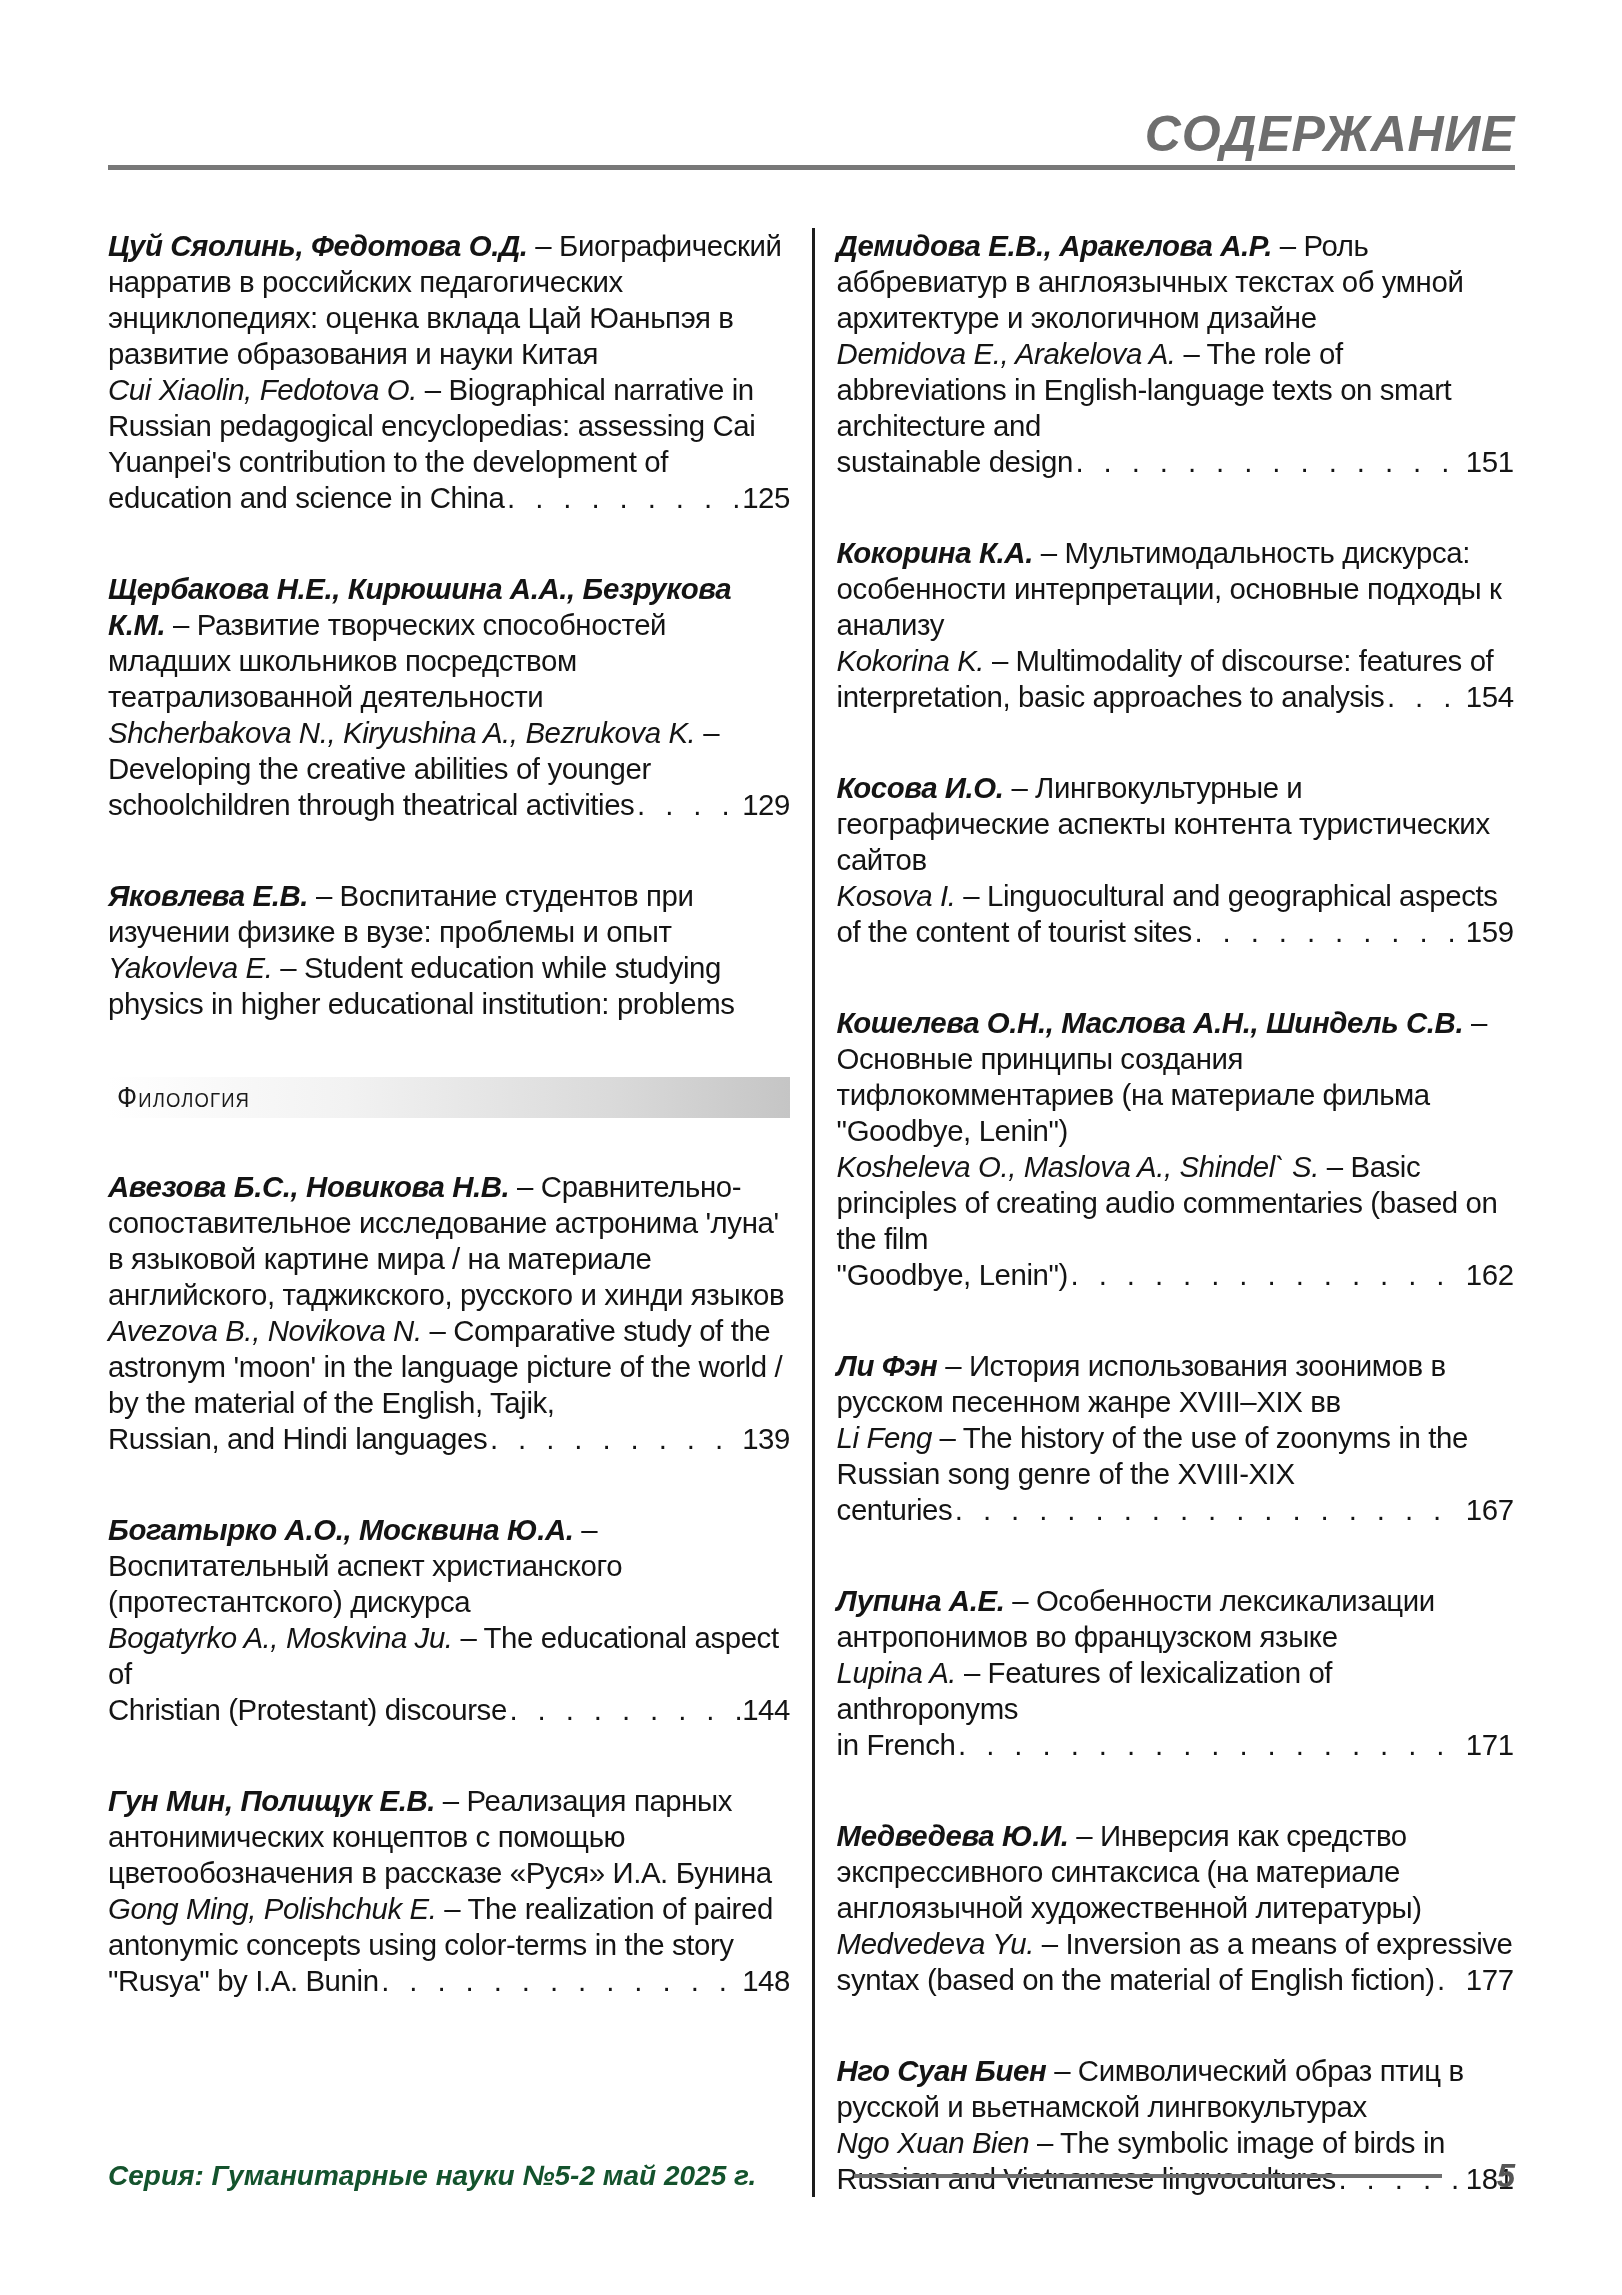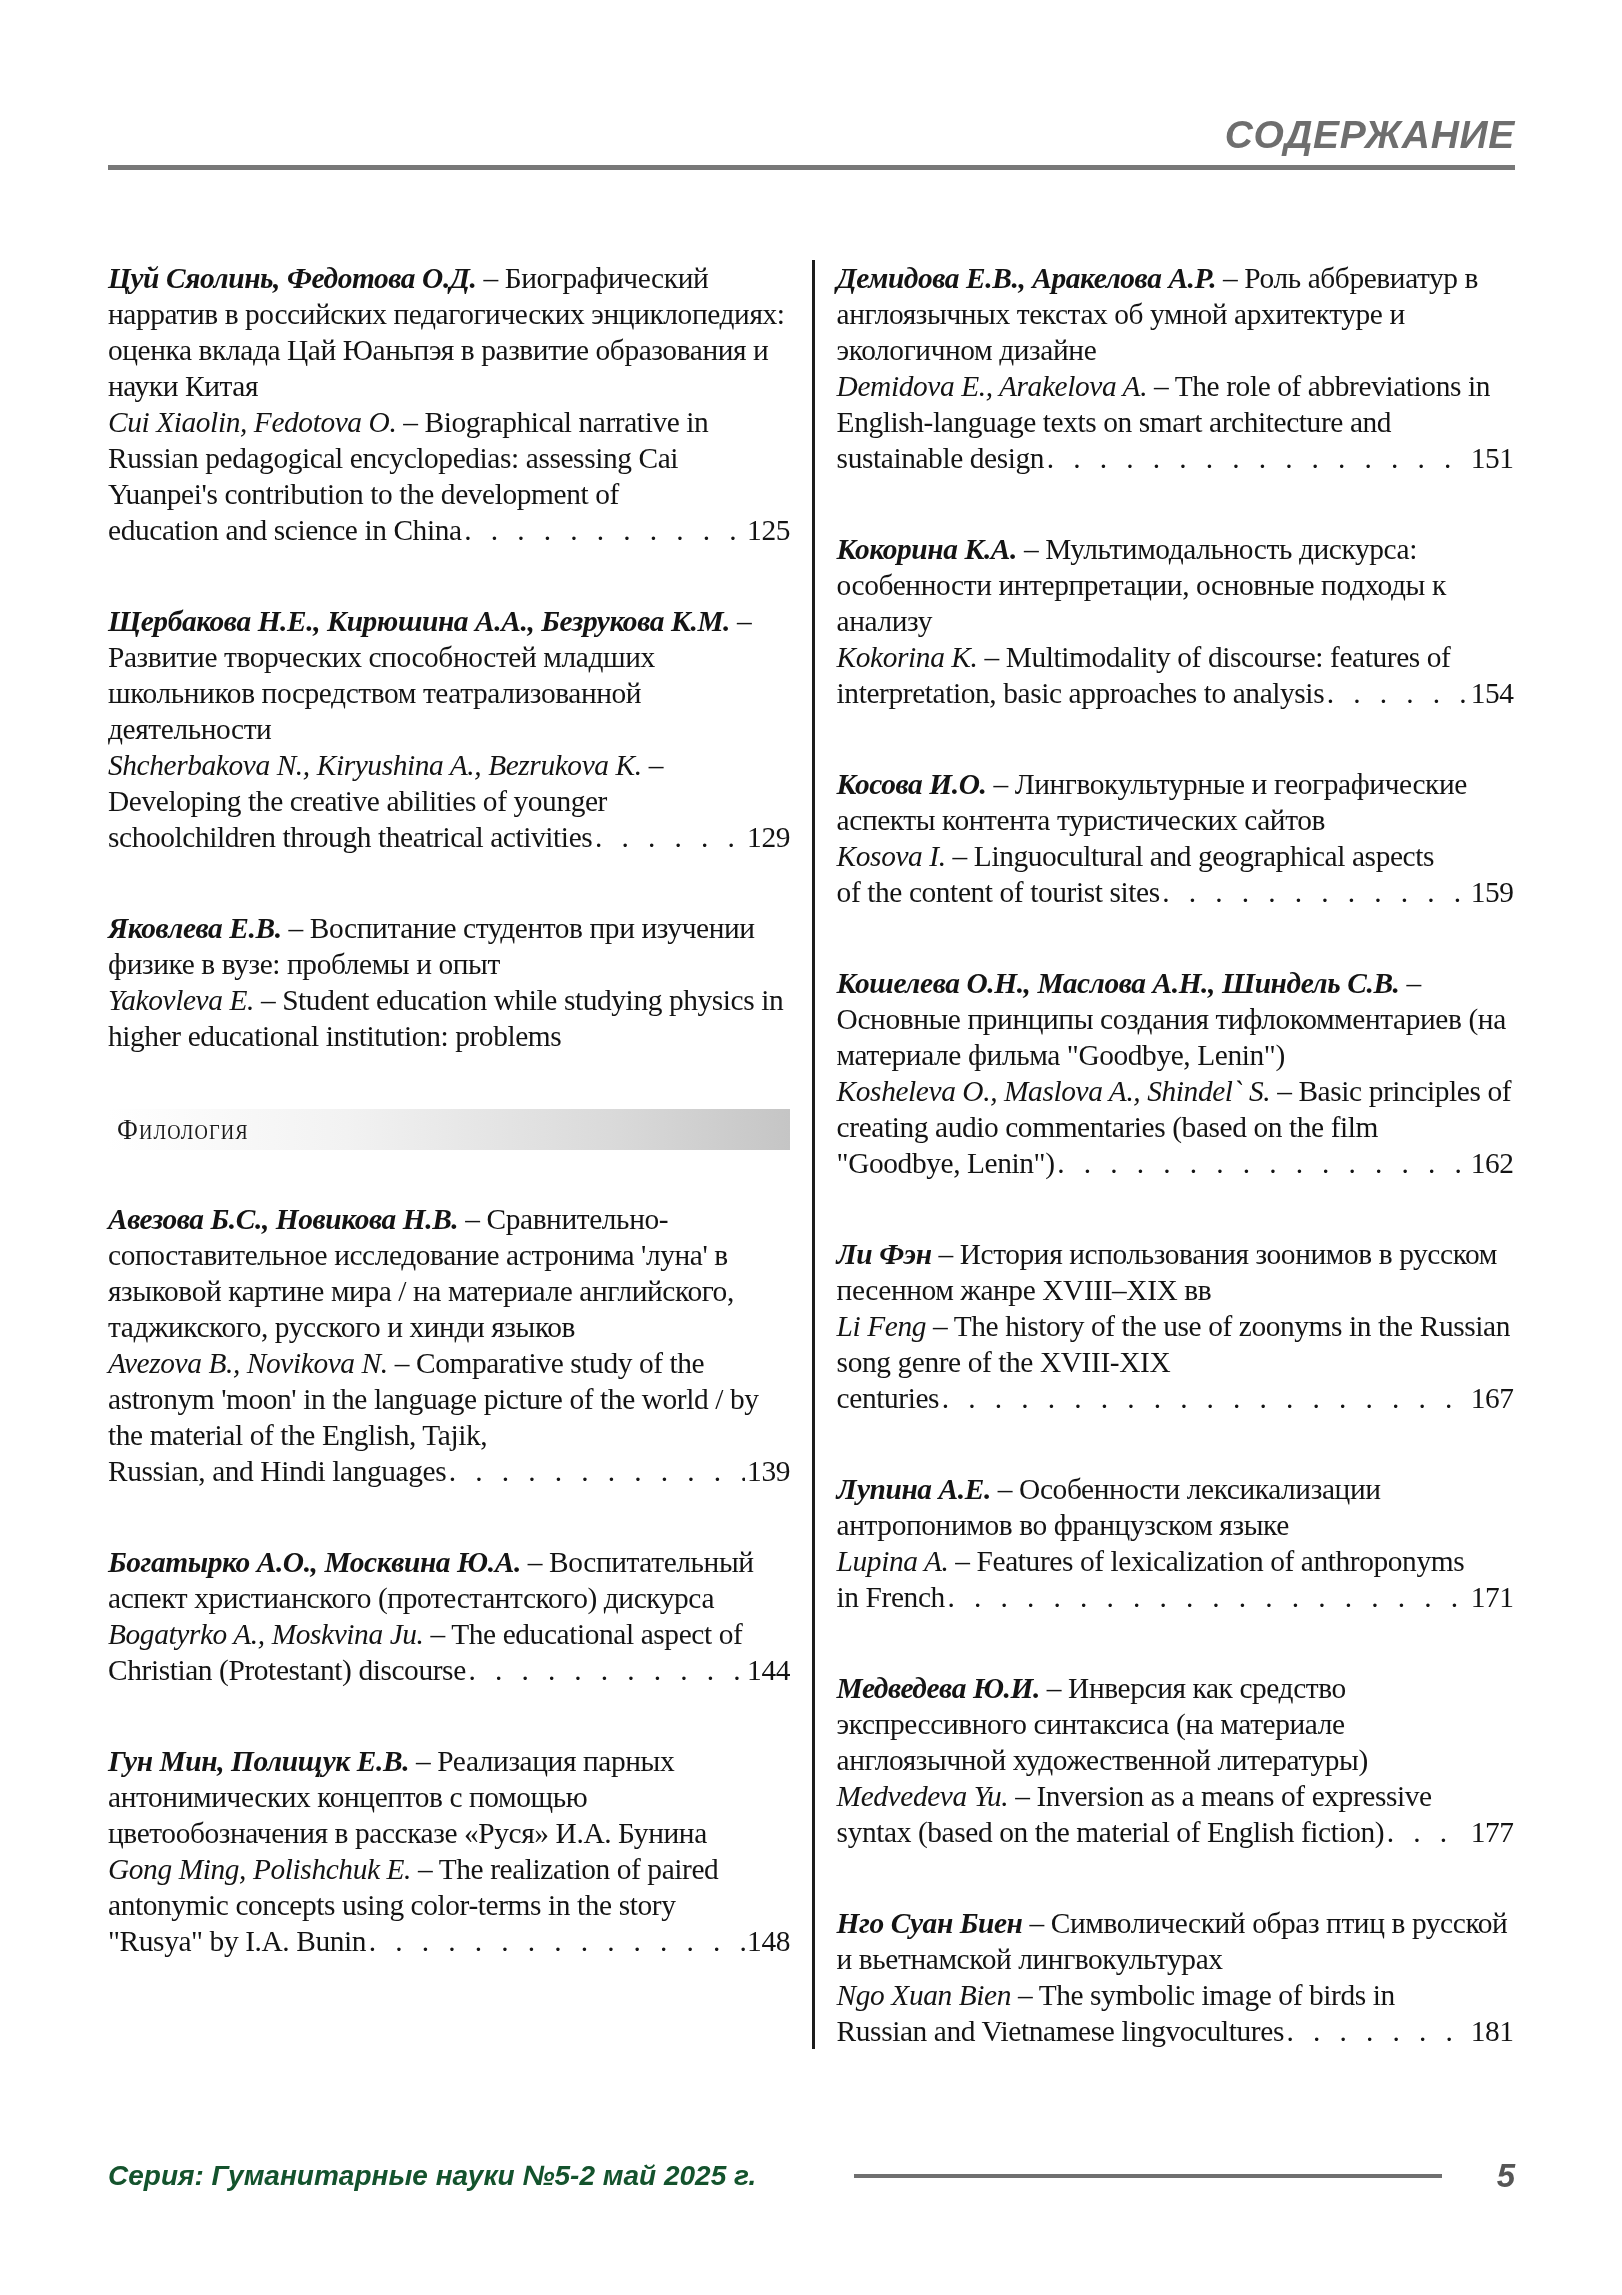--- a/index.html
+++ b/index.html
@@ -8,37 +8,36 @@
     background: #ffffff;
     position: relative;
     overflow: hidden;
     font-family: "Liberation Sans", "DejaVu Sans", sans-serif;
     color: #141414;
     -webkit-font-smoothing: antialiased;
   }
   .header { margin: 113px 108px 0 108px; }
   .header-title {
     text-align: right;
-    font-size: 39px;
+    font-size: 50px;
     line-height: 43px;
     font-weight: bold;
     font-style: italic;
     color: #6e6e6e;
     letter-spacing: 0.7px;
   }
   .header-rule {
     height: 4.6px;
     background: #787878;
     margin-top: 9.2px;
   }
   .columns {
     display: flex;
-    margin: 90px 108px 0 108px;
+    margin: 58px 108px 0 108px;
     align-items: stretch;
-    font-family: Liberation Serif, serif;
   }
   .col { font-size: 29.4px; line-height: 36px; letter-spacing: -0.4px; }
   .col-left  { width: 682px; }
   .col-right { width: 677px; }
   .col-divider {
     width: 2.6px;
     background: #1c1c1c;
     margin-left: 22px;
     margin-right: 22px;
   }

